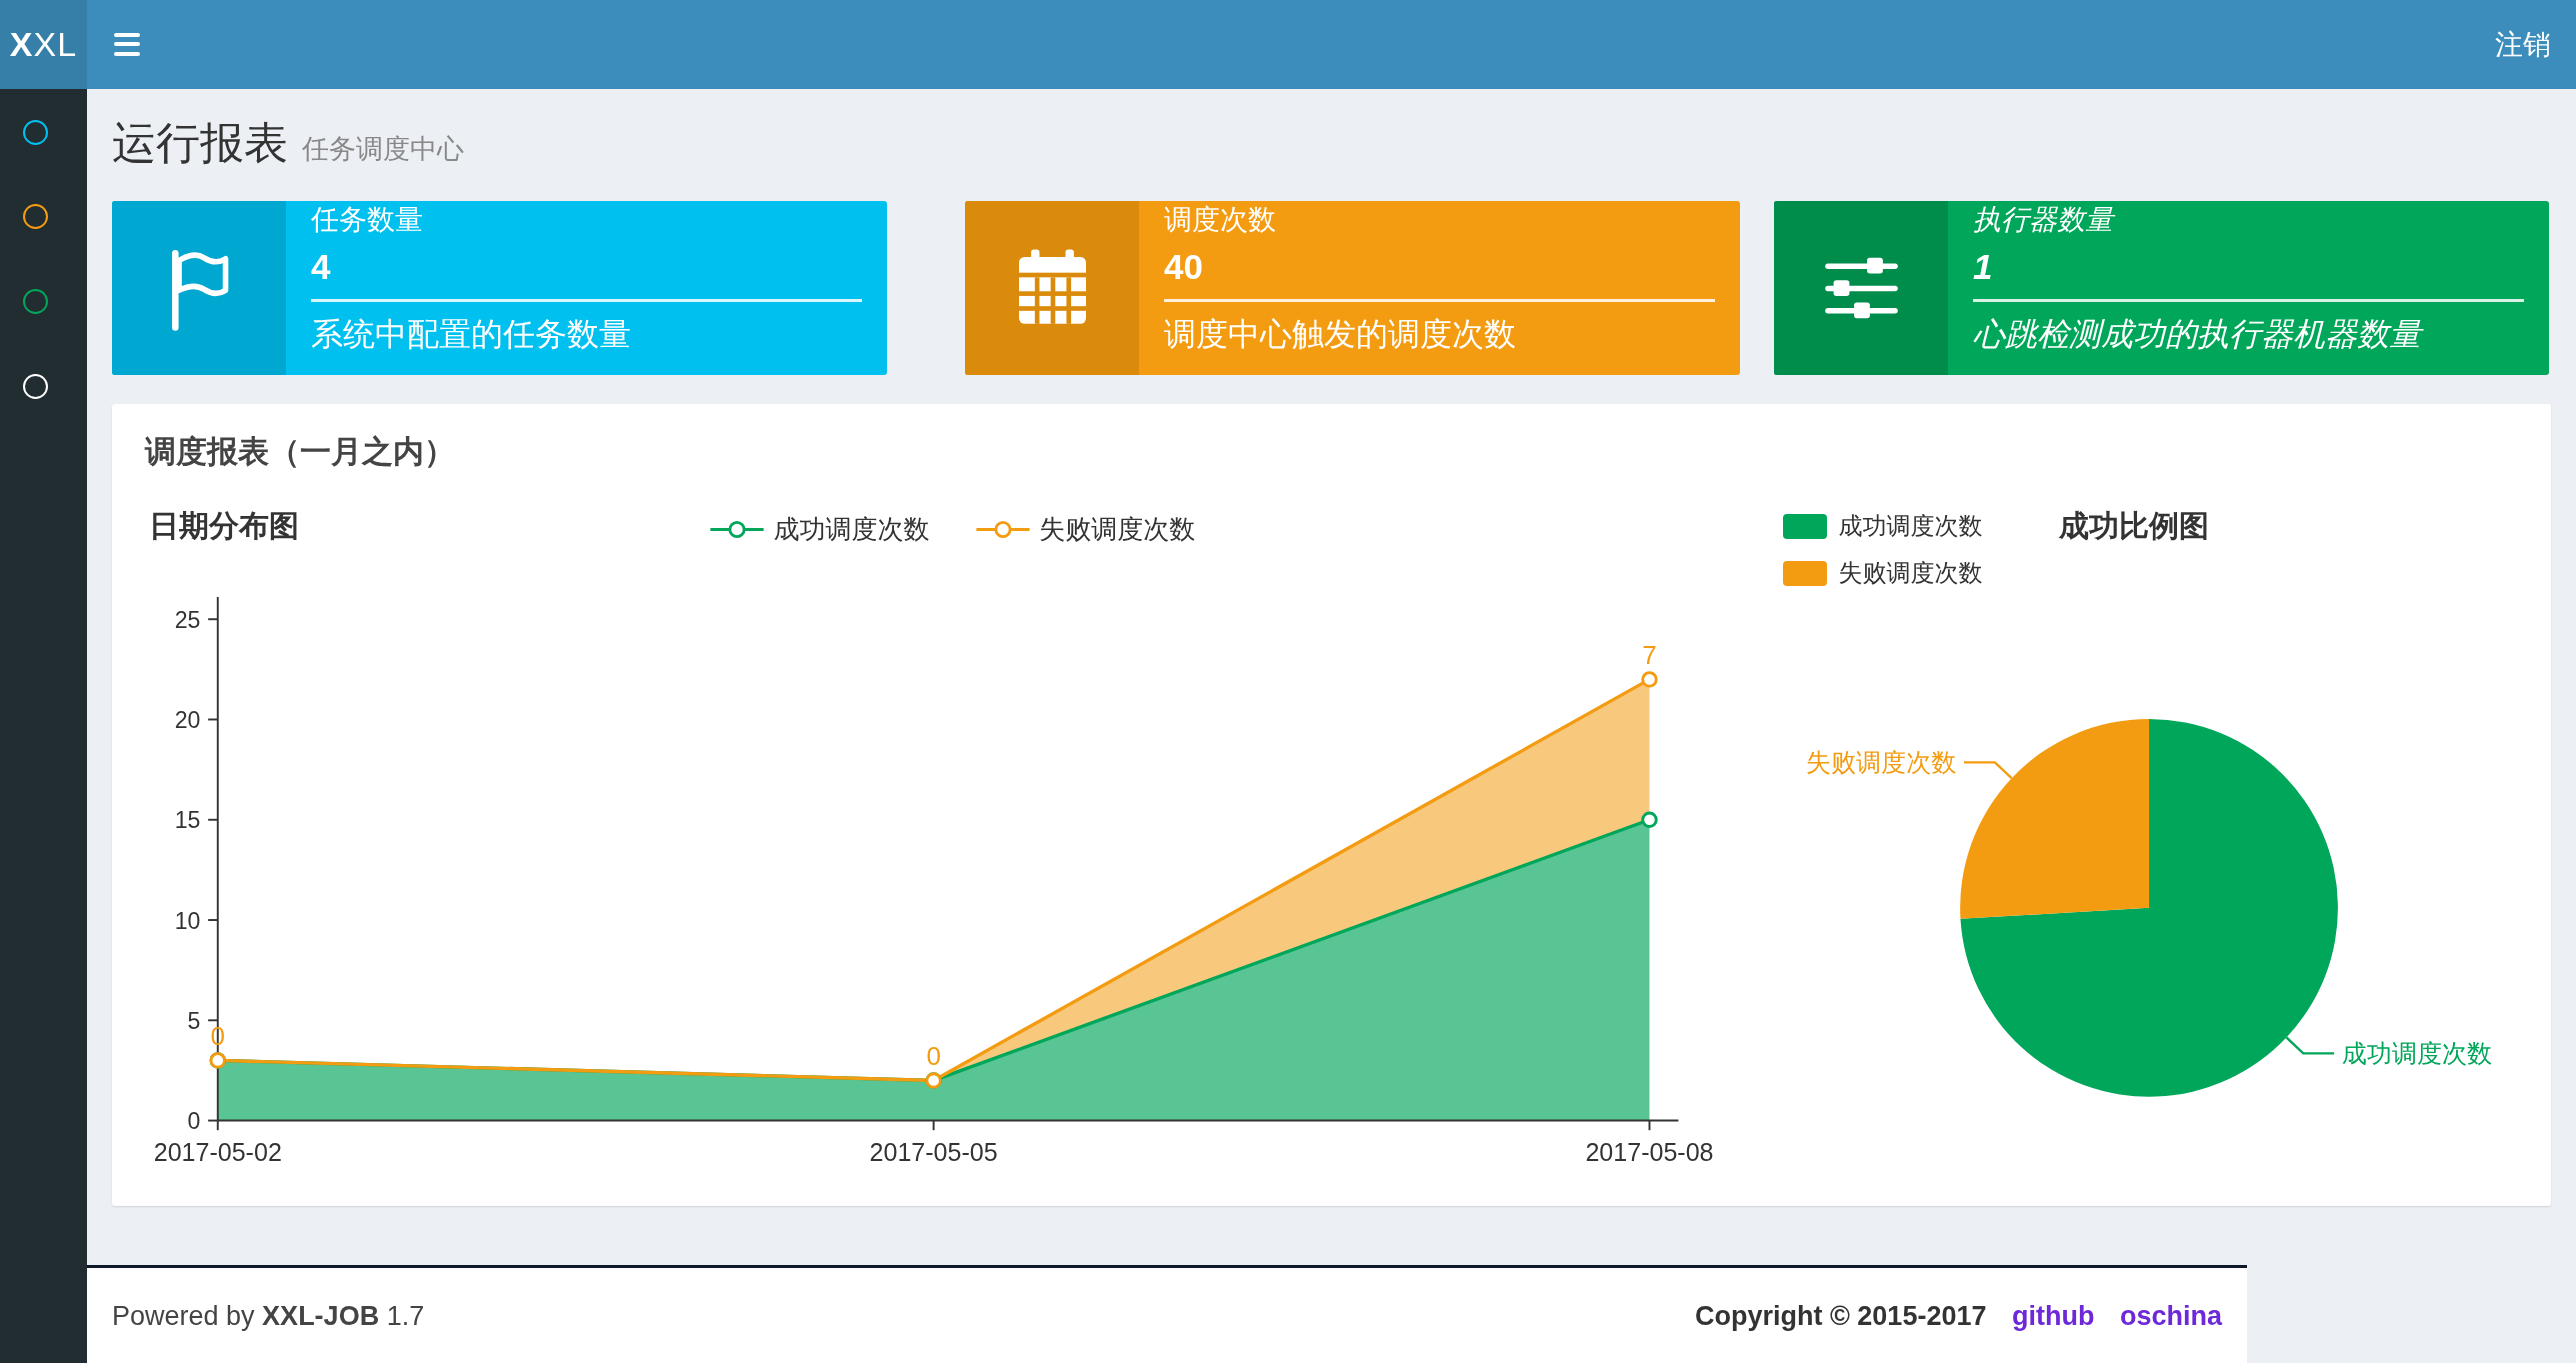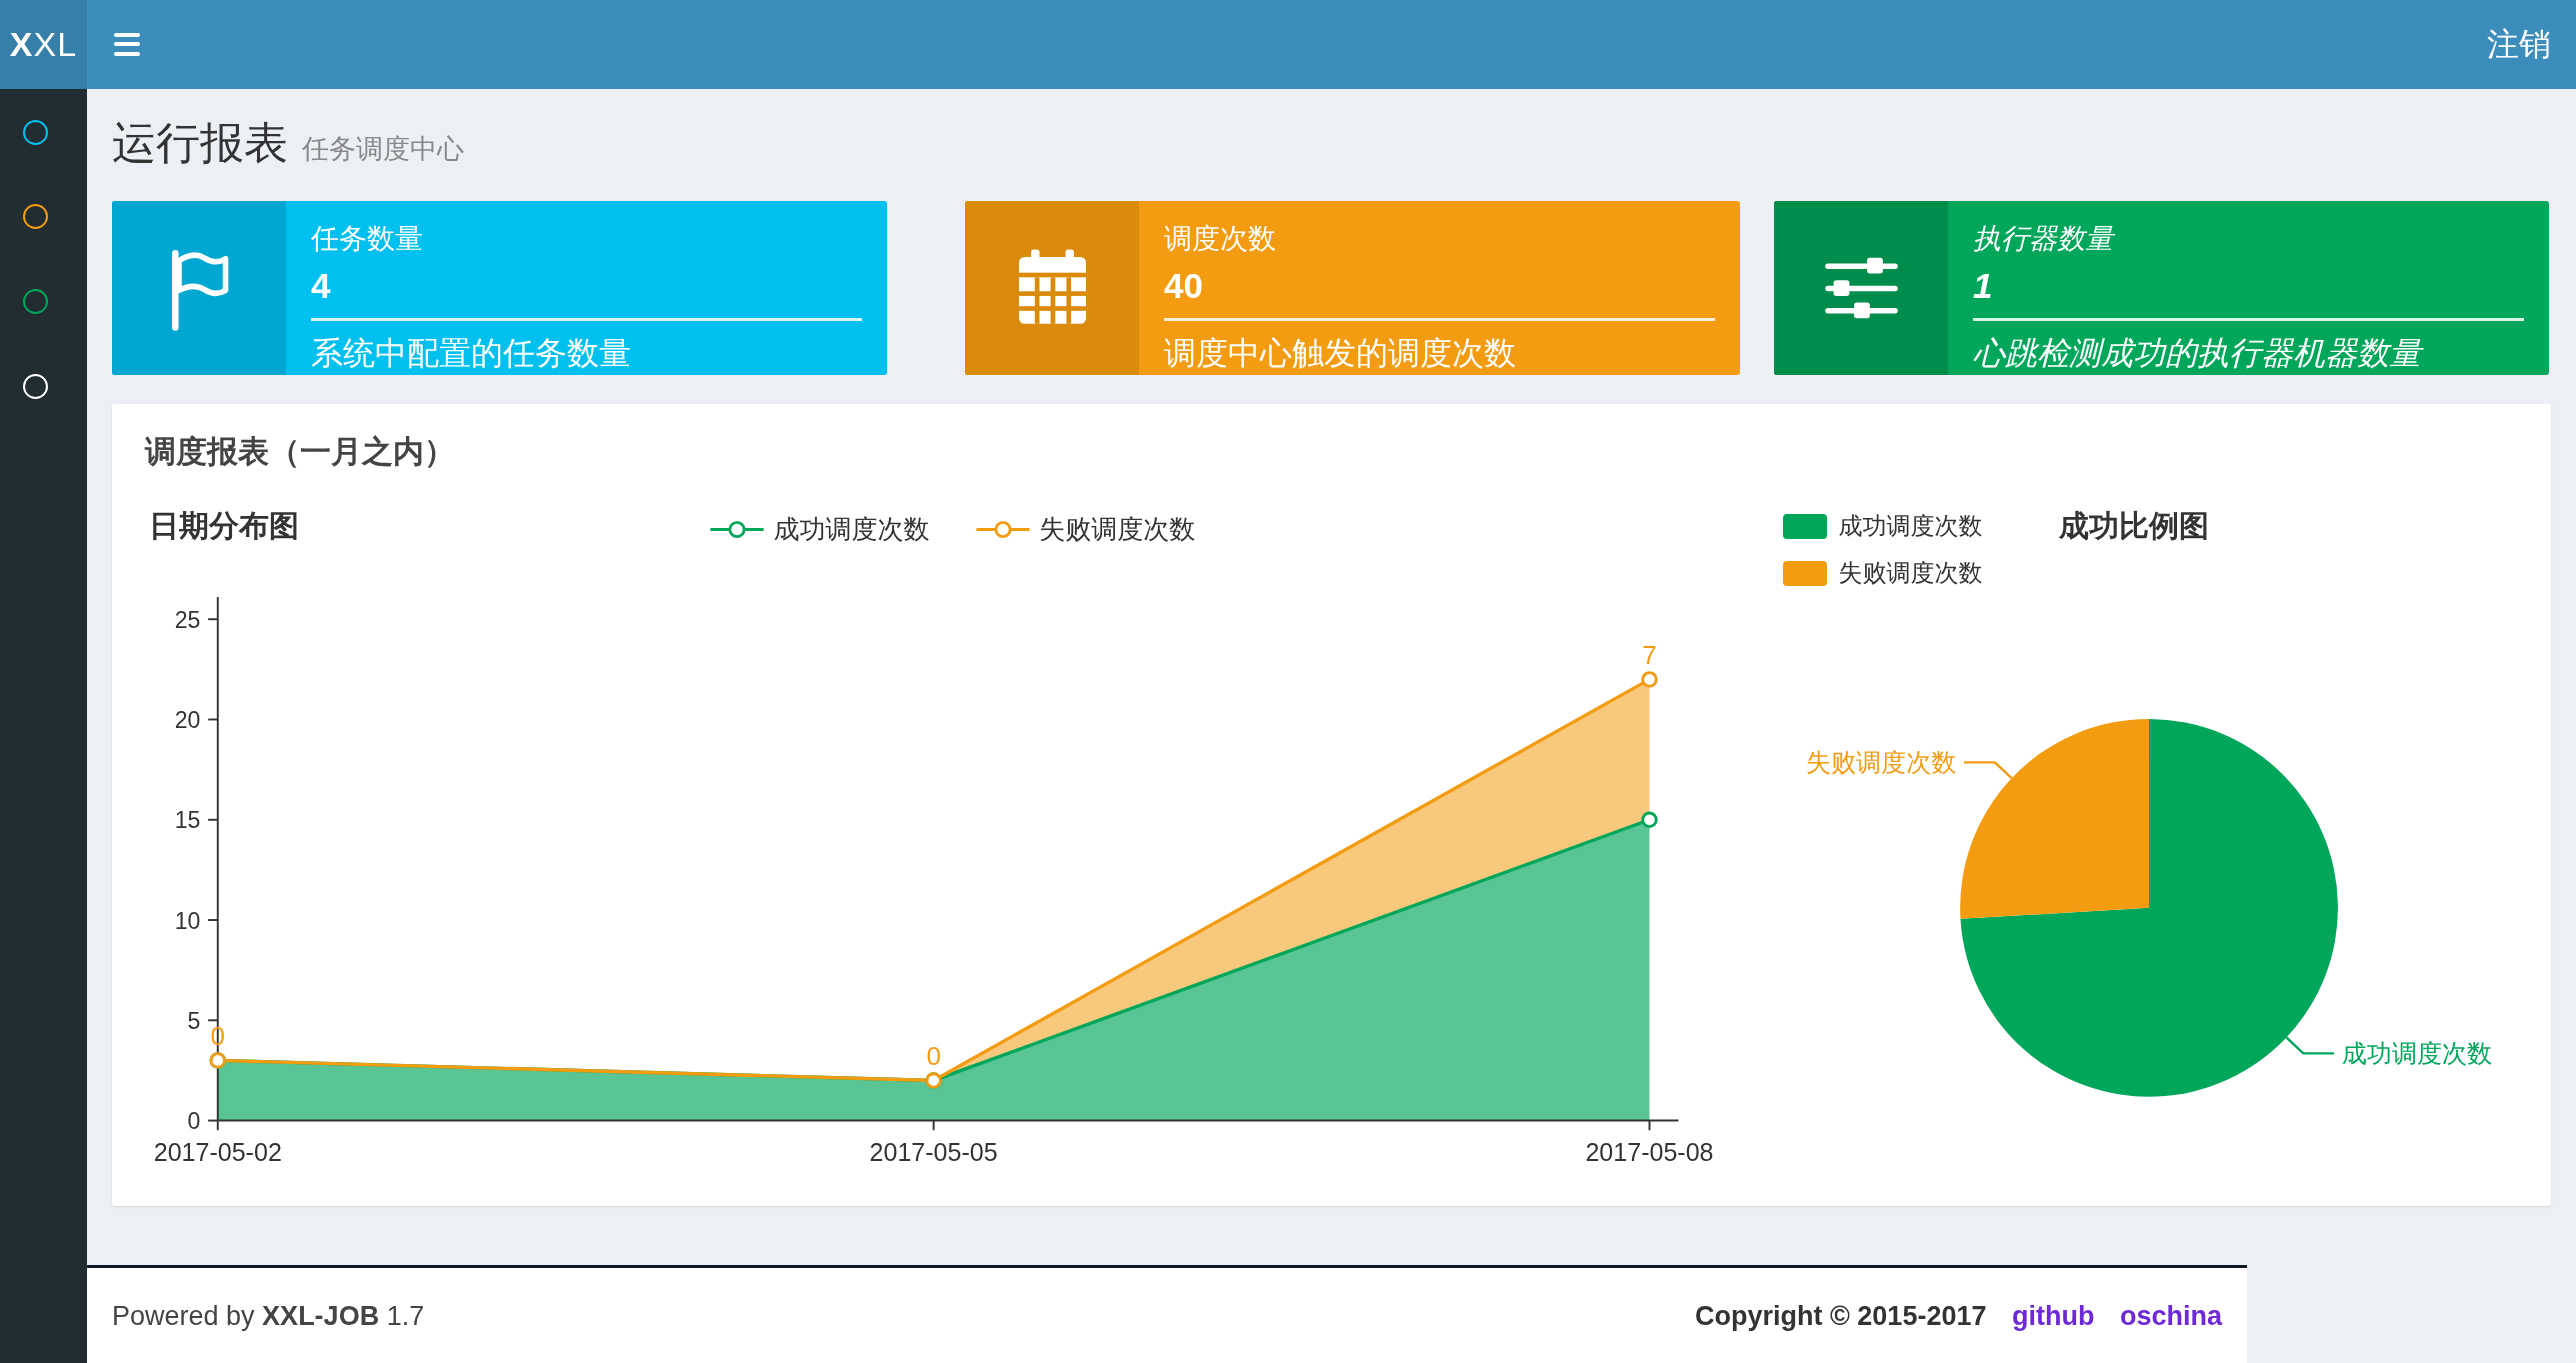--- a/index.html
+++ b/index.html
@@ -9,34 +9,34 @@
     background:#ecf0f5;
   }
   
   .navbar{position:absolute;left:0;top:0;width:2576px;height:89px;background:#3c8dbc;z-index:5;}
   .logo{position:absolute;left:0;top:0;width:87px;height:89px;background:#367fa9;color:#fff;
         display:flex;align-items:center;justify-content:center;font-size:34px;letter-spacing:1px;}
   .logo b{font-weight:700;}
   .hamburger{position:absolute;left:114px;top:27px;width:29px;height:35px;cursor:pointer;}
   .hamburger .bar{width:26px;height:3.9px;background:#fff;margin:5.8px 0;border-radius:1.9px;}
   .logout{position:absolute;right:25px;top:0;height:89px;display:flex;align-items:center;
-          color:#fff;font-size:32px;text-decoration:none;cursor:pointer;}
+          color:#fff;font-size:28px;text-decoration:none;cursor:pointer;}
   
   .sidebar{position:absolute;left:0;top:89px;width:87px;height:1275px;background:#222d32;}
   .side-item{position:absolute;left:23px;width:27px;height:27px;cursor:pointer;}
   .circle-o{width:21px;height:21px;border:2.9px solid currentColor;border-radius:50%;}
   
   .content{position:absolute;left:87px;top:89px;width:2489px;height:1275px;}
   .page-header{position:absolute;left:25px;top:25px;color:#333;}
   .page-header .title{font-size:44px;font-weight:500;}
   .page-header .subtitle{font-size:27px;color:#888;font-weight:400;margin-left:9.6px;}
   
   .info-box{position:absolute;top:112px;height:174px;width:775px;color:#fff;border-radius:2.9px;overflow:hidden;}
   .info-icon{position:absolute;left:0;top:0;width:174px;height:174px;display:flex;align-items:center;justify-content:center;}
-  .info-content{position:absolute;left:174px;right:0;top:0;bottom:0;padding:19px 25px 0 25px;}
+  .info-content{position:absolute;left:174px;right:0;top:0;bottom:0;padding:0 25px 0 25px;}
   .info-label{font-size:28px;}
   .info-number{font-size:35px;font-weight:700;margin-top:7.7px;}
   .info-divider{height:2.9px;background:rgba(255,255,255,0.85);margin:12.5px 0 10.6px;}
   .info-desc{font-size:32px;}
   
   .panel{position:absolute;left:25px;top:315px;width:2439px;height:802px;background:#fff;
          border-radius:2.9px;box-shadow:0 1px 1.9px rgba(0,0,0,0.12);}
   .panel-title{position:absolute;left:33px;top:27px;font-size:31px;font-weight:700;color:#444;}
   .chart-title{position:absolute;left:37px;top:102px;font-size:30px;font-weight:700;color:#333;}
   .line-legend{position:absolute;left:598px;top:108px;display:flex;align-items:center;gap:46px;}

